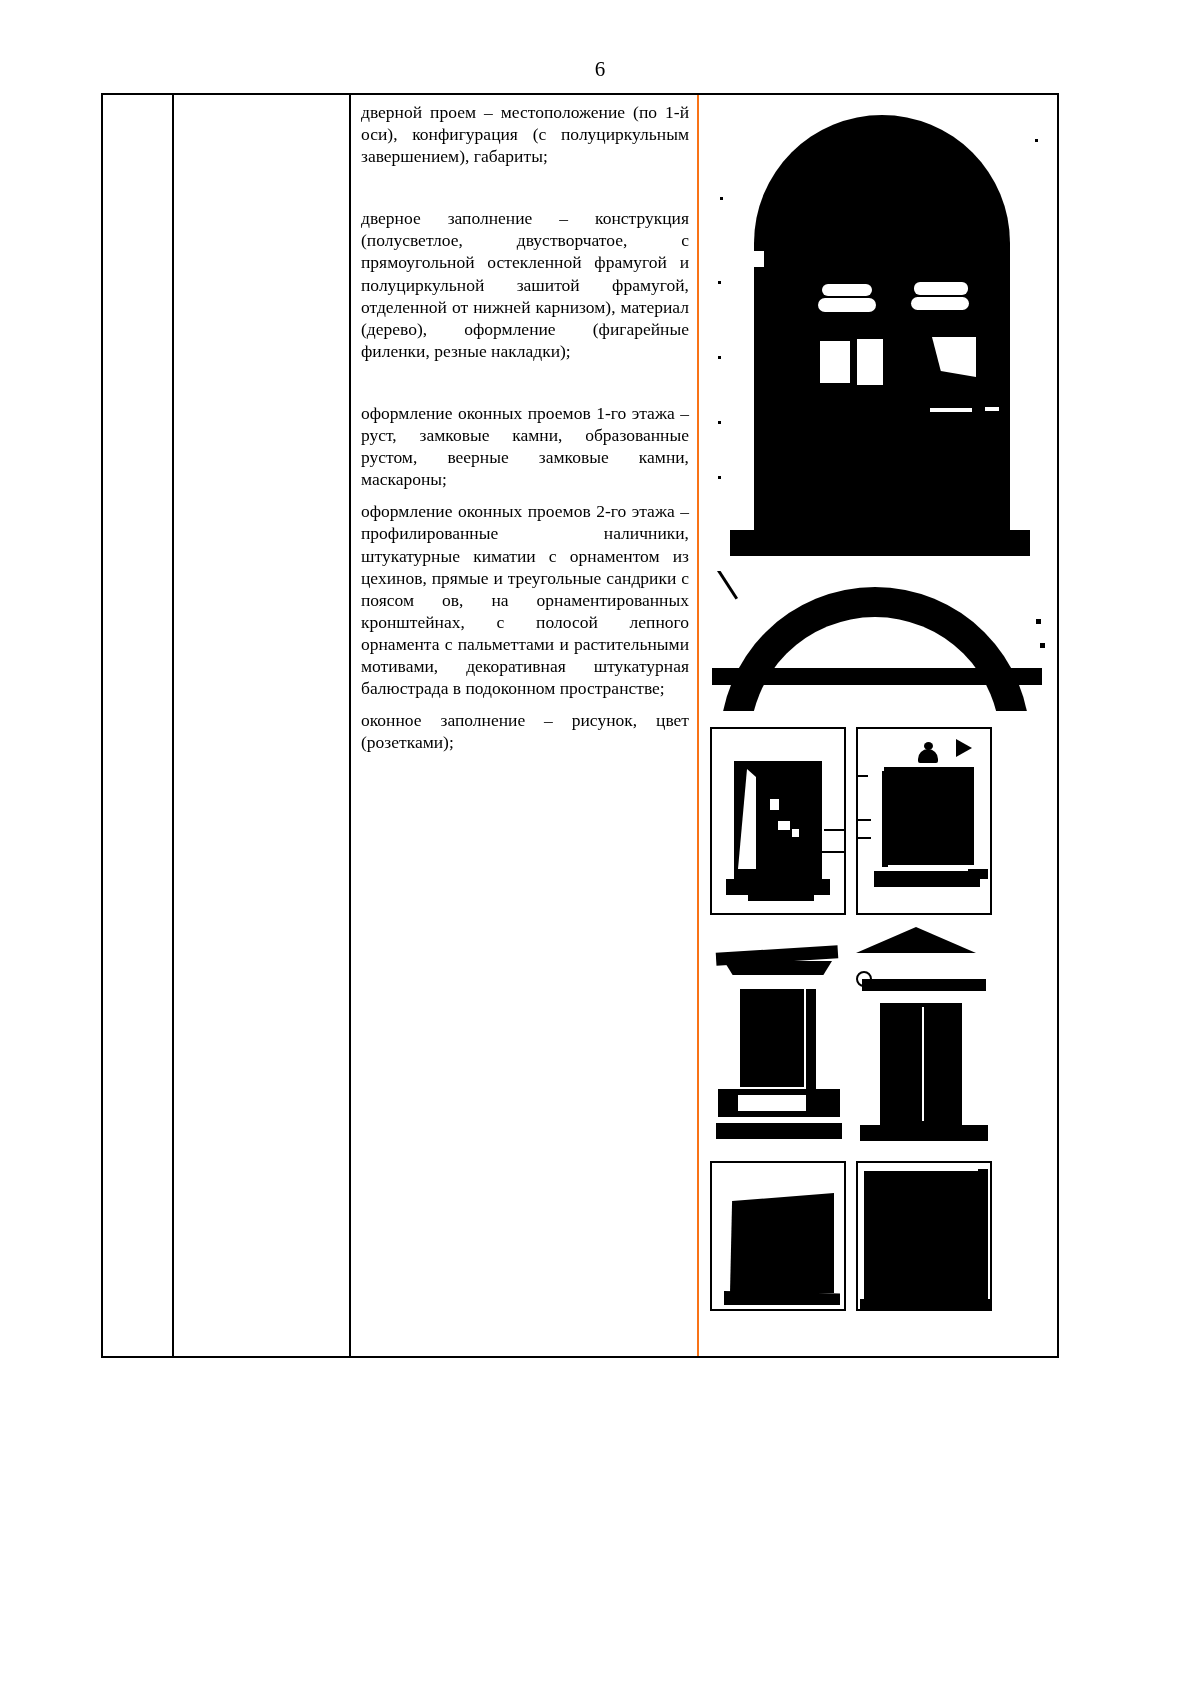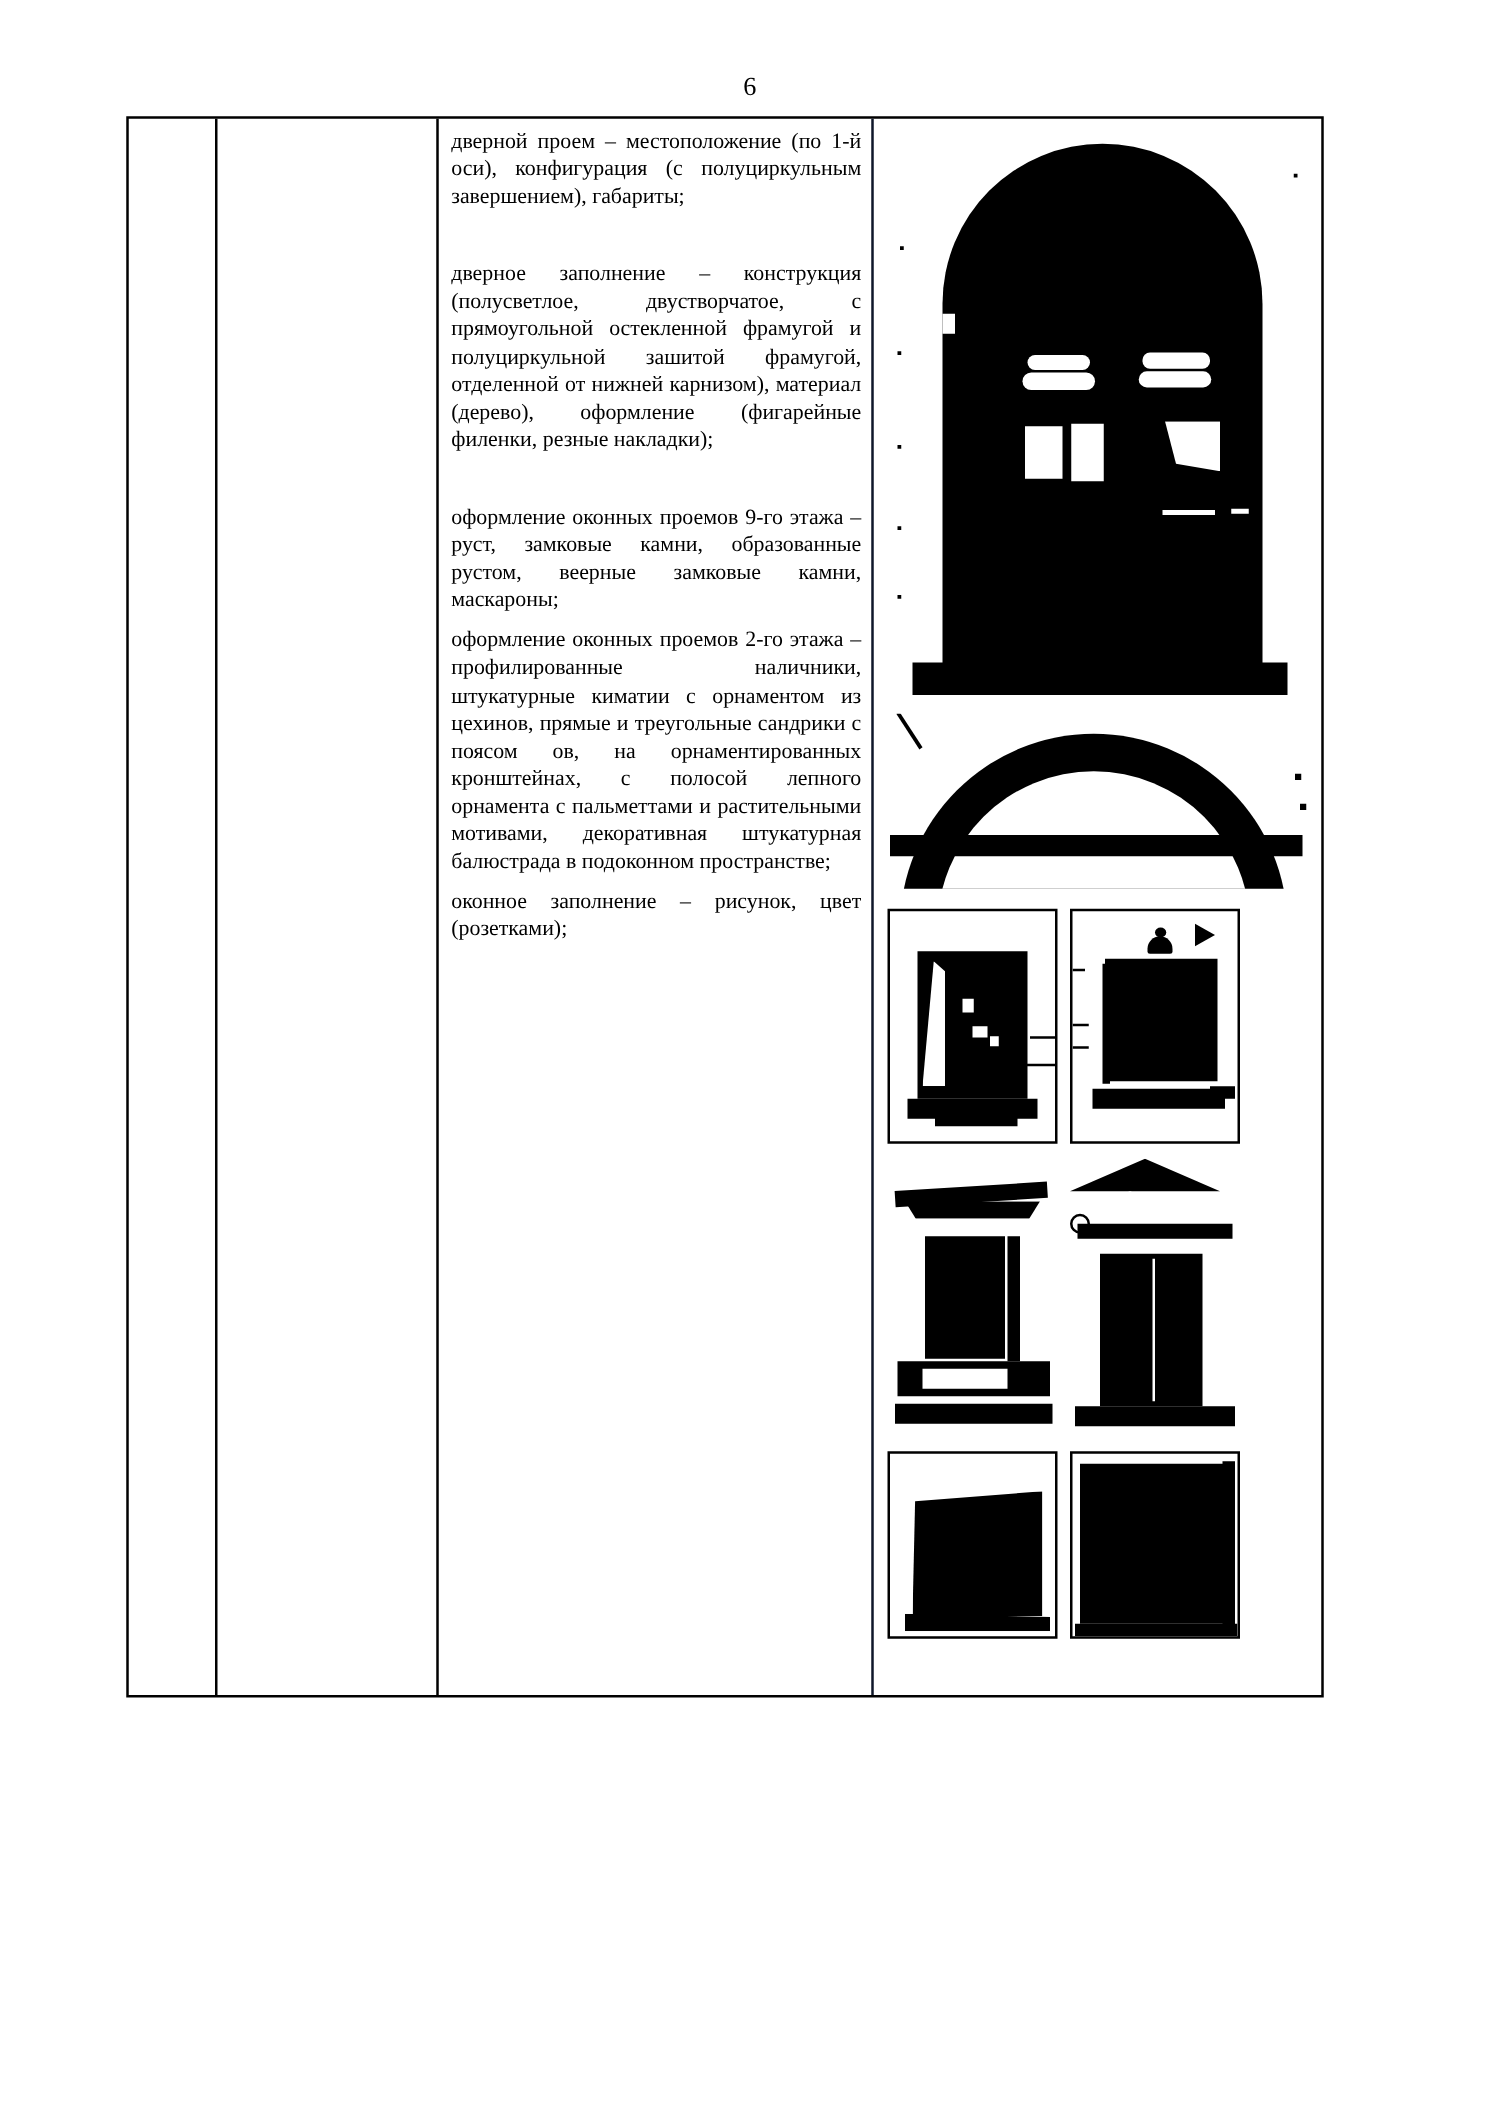--- a/index.html
+++ b/index.html
@@ -56,21 +56,21 @@
   .col-num {
     width: 71px;
     border-right: 2px solid #000;
   }
   .col-name {
     width: 177px;
     border-right: 2px solid #000;
   }
   .col-desc {
     width: 348px;
-    border-right: 2px solid #0f172a;
+    border-right: 2px solid #f97316;
     padding: 6px 8px 12px 10px;
   }
   .col-img {
     width: 358px;
     padding: 2px 3px 0 3px;
   }
 
   
   .para {
     font-size: 17.5px;
@@ -295,21 +295,21 @@
 
   <div class="doc-table">
 
     <div class="col col-num"></div>
 
     <div class="col col-name"></div>
 
     <div class="col col-desc">
       <p class="para tight">дверной проем – местоположение (по 1-й оси), конфигурация (с полуциркульным завершением), габариты;</p>
       <p class="para gap-lg">дверное заполнение – конструкция (полусветлое, двустворчатое, с прямоугольной остекленной фрамугой и полуциркульной зашитой фрамугой, отделенной от нижней карнизом), материал (дерево), оформление (фигарейные филенки, резные накладки);</p>
-      <p class="para gap-sm">оформление оконных проемов 9-го этажа – руст, замковые камни, образованные рустом, веерные замковые камни, маскароны;</p>
+      <p class="para gap-sm">оформление оконных проемов 1-го этажа – руст, замковые камни, образованные рустом, веерные замковые камни, маскароны;</p>
       <p class="para gap-sm">оформление оконных проемов 2-го этажа – профилированные наличники, штукатурные киматии с орнаментом из цехинов, прямые и треугольные сандрики с поясом ов, на орнаментированных кронштейнах, с полосой лепного орнамента с пальметтами и растительными мотивами, декоративная штукатурная балюстрада в подоконном пространстве;</p>
       <p class="para">оконное заполнение – рисунок, цвет (розетками);</p>
     </div>
 
     <div class="col col-img">
       <div class="img-stack">
 
         <div class="photo photo-door">
           <div class="door-body"></div>
           <div class="door-notch"></div>

